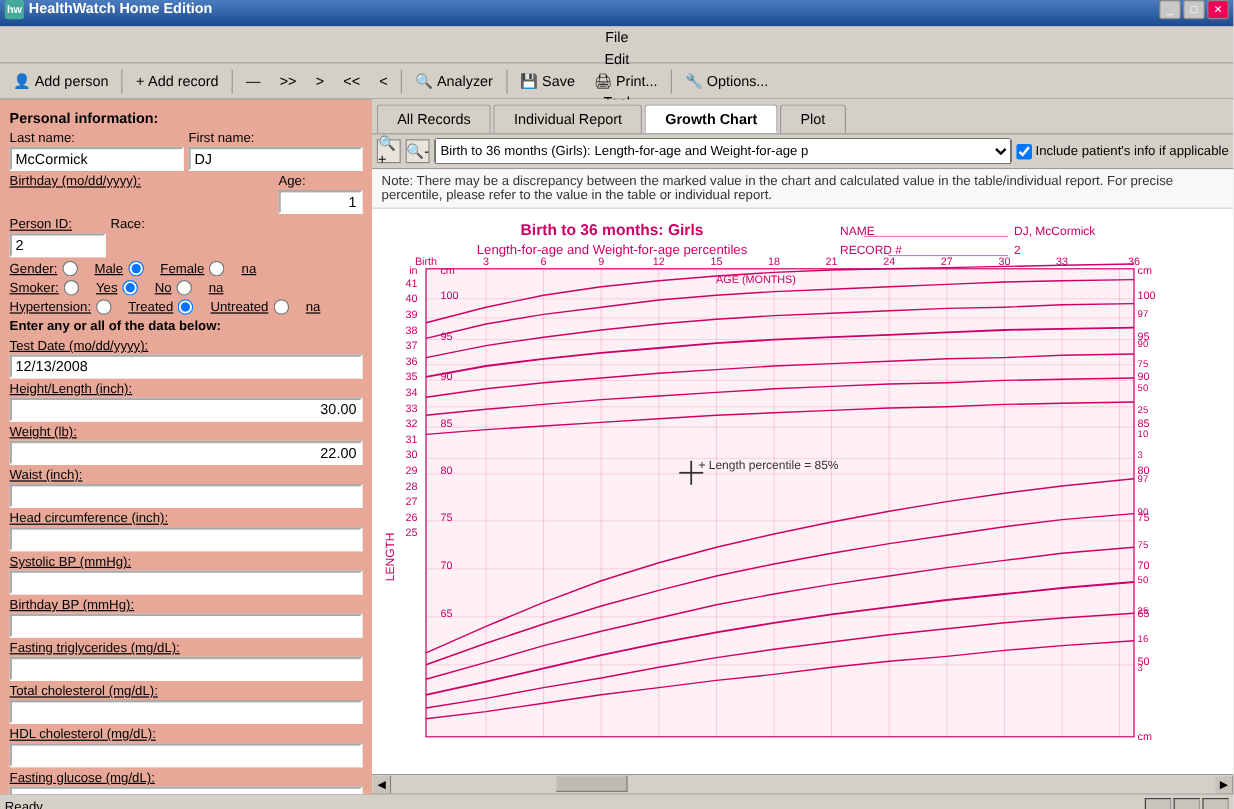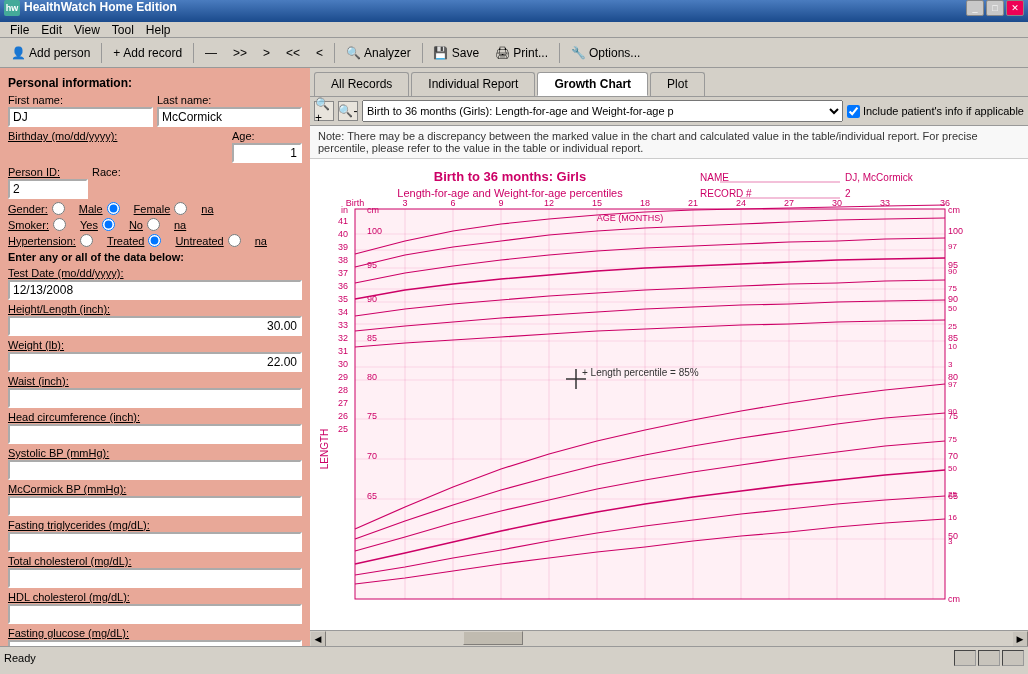--- a/index.html
+++ b/index.html
@@ -17,25 +17,26 @@
     }
     .title-bar-icon { width: 16px; height: 16px; background: #4a9; border-radius: 2px; display: flex; align-items: center; justify-content: center; font-size: 10px; }
     .title-bar-text { flex: 1; font-size: 12px; font-weight: bold; }
     .title-bar-buttons { display: flex; gap: 2px; }
     .title-btn { width: 18px; height: 16px; background: #c8c8c8; border: 1px solid #888; font-size: 9px; display: flex; align-items: center; justify-content: center; cursor: pointer; border-radius: 2px; }
     .title-btn.close { background: #e05; color: white; }
 
     
     .menu-bar {
       background: #d4d0c8;
-      height: 16px;
+      height: 31px;
       display: flex;
       align-items: center;
       padding: 0 4px;
       border-bottom: 1px solid #999;
+      flex-direction: column;
     }
     .menu-item { padding: 2px 6px; cursor: pointer; font-size: 12px; }
 
     
     .toolbar {
       background: #d4d0c8;
       height: 30px;
       display: flex;
       align-items: center;
       padding: 0 4px;
@@ -238,26 +239,26 @@
   </div>
 </div>
 
 <div class="main-layout">
 
   <div class="left-panel">
     <div class="section-title">Personal information:</div>
 
     <div class="two-col">
       <div class="col">
+        <div class="form-label">Last name:</div>
+        <input class="form-input" type="text" value="McCormick" style="">
+      </div>
+      <div class="col">
         <div class="form-label">First name:</div>
         <input class="form-input" type="text" value="DJ" style="">
-      </div>
-      <div class="col">
-        <div class="form-label">Last name:</div>
-        <input class="form-input" type="text" value="McCormick" style="">
       </div>
     </div>
 
     <div class="two-col" style="margin-top:3px">
       <div class="col">
         <div class="form-label underline">Birthday (mo/dd/yyyy):</div>
       </div>
       <div class="col" style="max-width:70px">
         <div class="form-label">Age:</div>
         <input class="form-input form-input-right" type="text" value="1" style="">
@@ -348,21 +349,21 @@
       <div class="form-label underline">Head circumference (inch):</div>
       <input class="form-input" type="text" value="" style="">
     </div>
 
     <div class="form-row">
       <div class="form-label underline">Systolic BP (mmHg):</div>
       <input class="form-input" type="text" value="" style="">
     </div>
 
     <div class="form-row">
-      <div class="form-label underline">McCormick BP (mmHg):</div>
+      <div class="form-label underline">Birthday BP (mmHg):</div>
       <input class="form-input" type="text" value="" style="">
     </div>
 
     <div class="form-row">
       <div class="form-label underline">Fasting triglycerides (mg/dL):</div>
       <input class="form-input" type="text" value="" style="">
     </div>
 
     <div class="form-row">
       <div class="form-label underline">Total cholesterol (mg/dL):</div>

